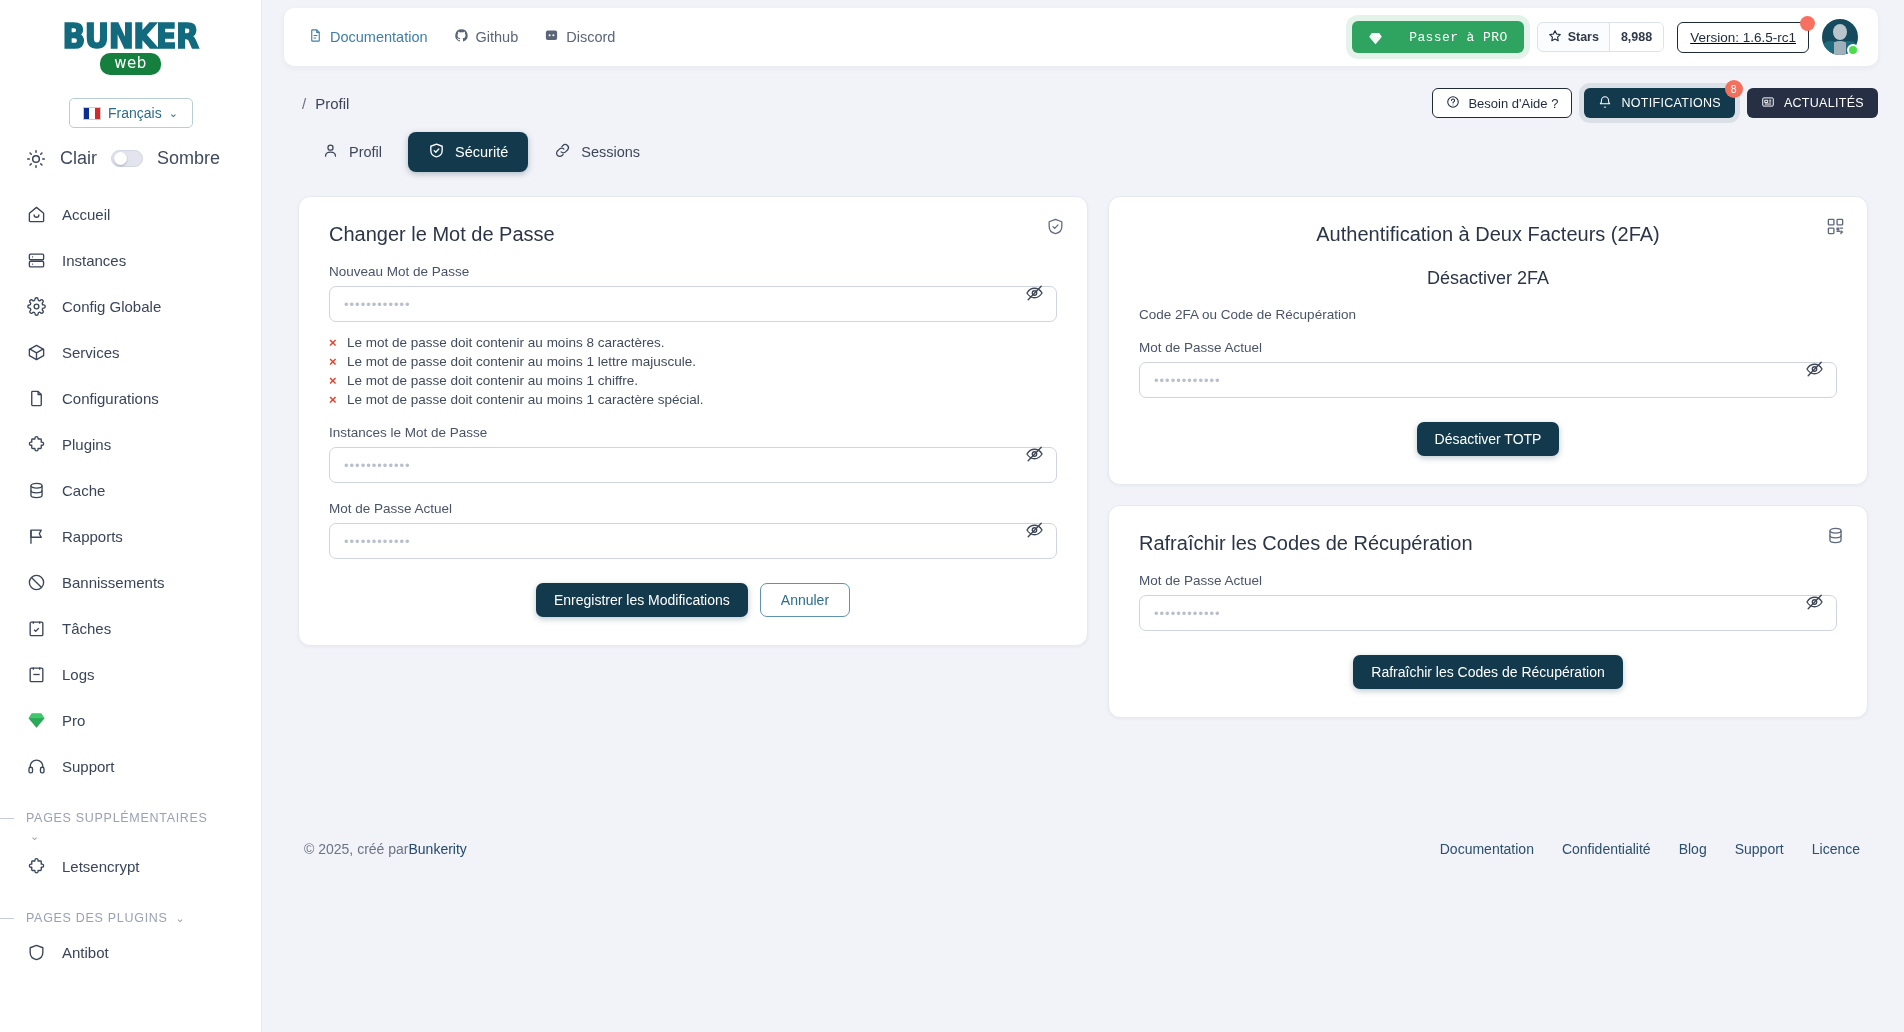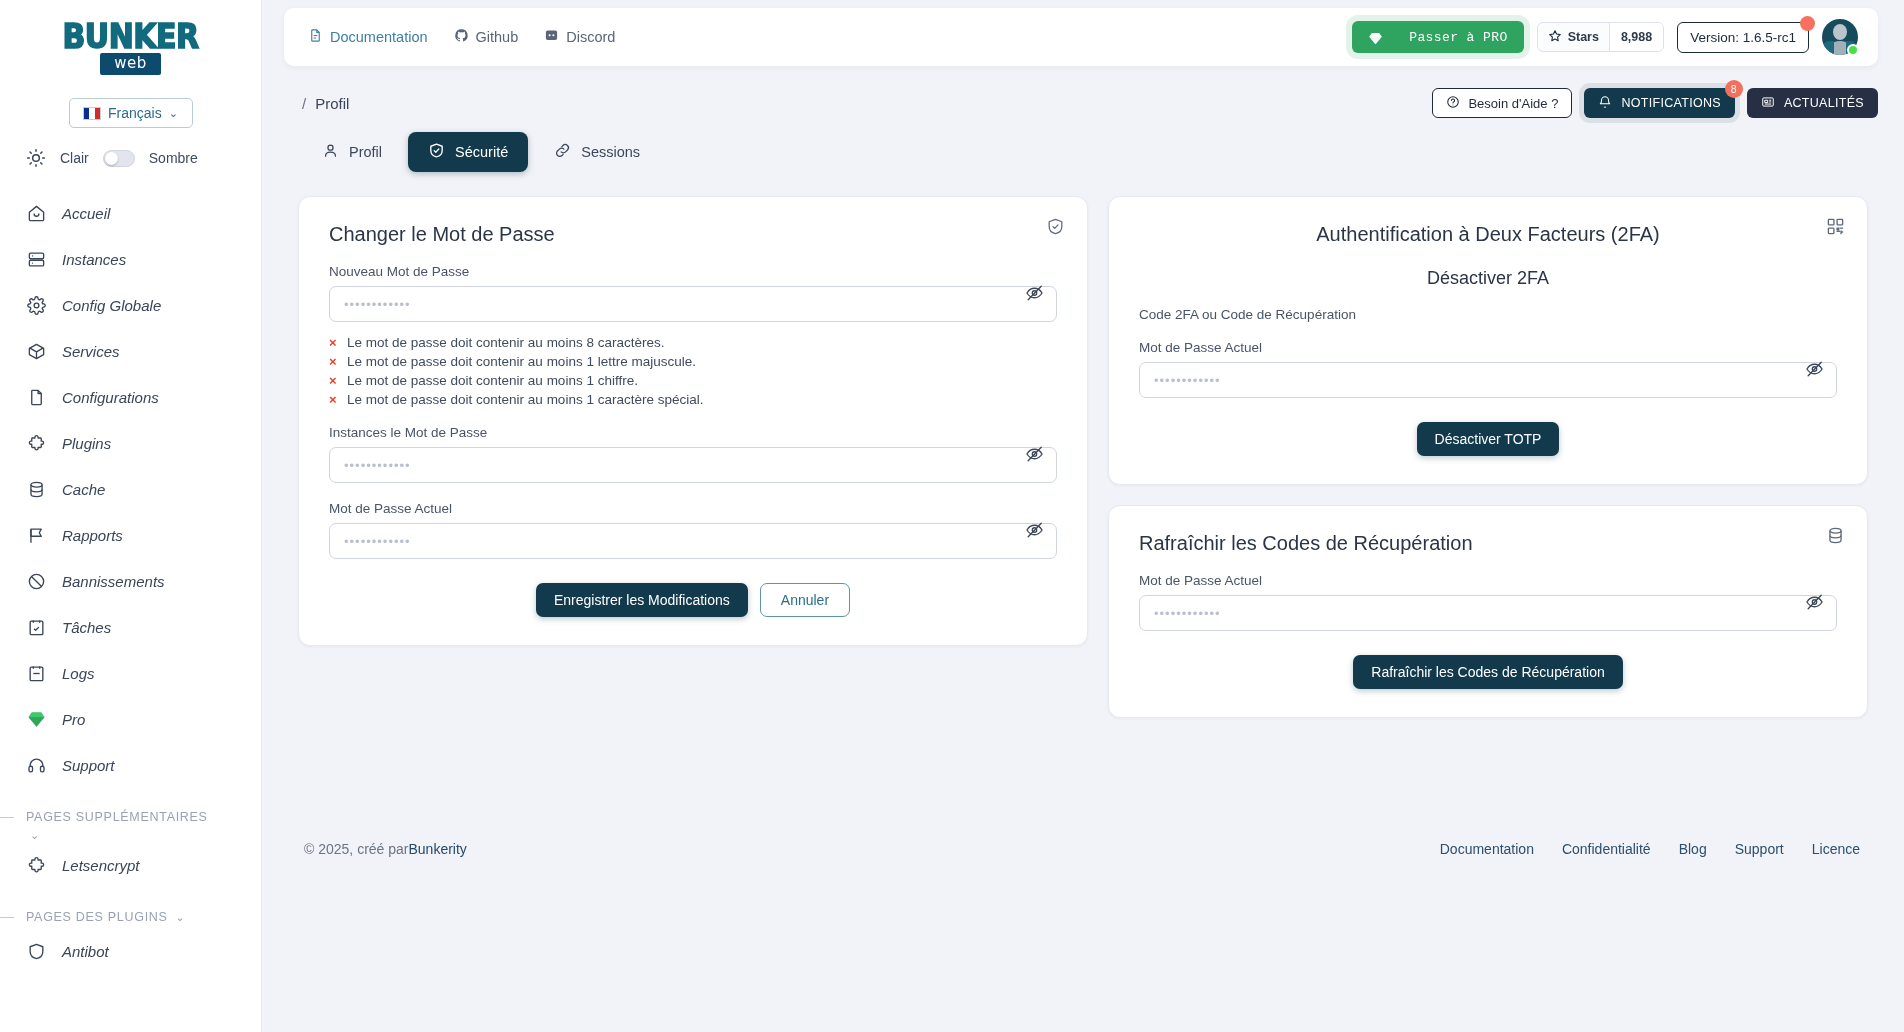--- a/index.html
+++ b/index.html
@@ -28,24 +28,24 @@
   }
   .logo-bunker {
     font-family: "DejaVu Sans", sans-serif;
     font-weight: bold; font-size: 30px; letter-spacing: -0.5px;
     color: #126a7e; line-height: 1;
     -webkit-text-stroke: 1.5px #126a7e;
     transform: scaleY(1.12);
   }
   .logo-web {
     margin-top: 1px;
-    background: #0c4a6e; color: #ffffff;
+    background: #15803d; color: #ffffff;
     font-family: "DejaVu Sans", sans-serif;
     font-size: 15px; line-height: 1.25;
-    padding: 1px 14px 2px; border-radius: 2px;
+    padding: 1px 14px 2px; border-radius: 10px;
     letter-spacing: 0.5px;
   }
 
   .lang-btn {
     margin: 10px auto 0;
     width: 124px; height: 30px;
     border: 1px solid #b8cdd6; border-radius: 5px;
     background: #fff;
     display: flex; align-items: center; justify-content: center; gap: 7px;
     cursor: pointer;
@@ -56,39 +56,38 @@
   .flag-fr i:nth-child(2) { background: #ffffff; }
   .flag-fr i:nth-child(3) { background: #d32b2b; }
   .lang-txt { font-size: 14px; color: #2d6a8c; }
   .chev { font-size: 11px; color: #2d6a8c; }
 
   .theme-row {
     margin-top: 20px; padding: 0 26px;
     display: flex; align-items: center; gap: 14px;
   }
   .theme-row .sun { width: 20px; height: 20px; display: flex; color: #3b4559; }
-  .theme-lbl { font-size: 14px; color: #3f4a5f; }
+  .theme-lbl { font-size: 18px; color: #3f4a5f; }
   .toggle {
     width: 32px; height: 17px; border-radius: 9px;
     background: #e2e5ee; border: 1px solid #d2d6e2;
     position: relative; cursor: pointer; flex: 0 0 32px;
   }
   .toggle::after {
     content: ""; position: absolute; top: 1px; left: 1.5px;
     width: 13px; height: 13px; border-radius: 50%;
     background: #ffffff; box-shadow: 0 1px 2px rgba(0,0,0,.25);
   }
 
   .nav { margin-top: 22px; flex: 1; overflow: hidden; }
   .nav-item {
     display: flex; align-items: center; gap: 16px;
     padding: 0 0 0 26px; height: 46px;
     color: #3a4559; font-size: 15px; cursor: pointer;
     text-decoration: none;
-    font-style: italic;
   }
   .nav-item .ic { width: 20px; height: 20px; flex: 0 0 20px; display: flex; align-items: center; justify-content: center; }
   .nav-item .ic svg { width: 19px; height: 19px; }
 
   .sec-head {
     display: flex; align-items: center; gap: 8px;
     margin: 22px 0 4px; padding-left: 26px;
     position: relative;
   }
   .sec-head::before {
@@ -133,21 +132,21 @@
 
   .stars {
     height: 30px; display: flex; align-items: stretch;
     border: 1px solid #dde1ec; border-radius: 6px; overflow: hidden;
     background: #fbfcfe; cursor: pointer;
   }
   .stars-l { display: flex; align-items: center; gap: 6px; padding: 0 10px; font-size: 12.5px; font-weight: bold; color: #2f3a4c; }
   .stars-r { display: flex; align-items: center; padding: 0 11px; font-size: 12.5px; font-weight: bold; color: #2f3a4c; border-left: 1px solid #dde1ec; background: #fff; }
   .stars svg { width: 14px; height: 14px; }
 
-  .version-wrap { position: relative; }
+  .version-wrap { position: relative; text-decoration: underline; }
   .version {
     height: 31px; border: 1.5px solid #1c2a3a; border-radius: 6px;
     background: #fff; display: flex; align-items: center;
     padding: 0 12px; font-size: 13.5px; color: #1c2a3a; cursor: pointer;
   }
   .version-dot {
     position: absolute; top: -6px; right: -6px;
     width: 15px; height: 15px; border-radius: 50%; background: #f87060;
   }
 

